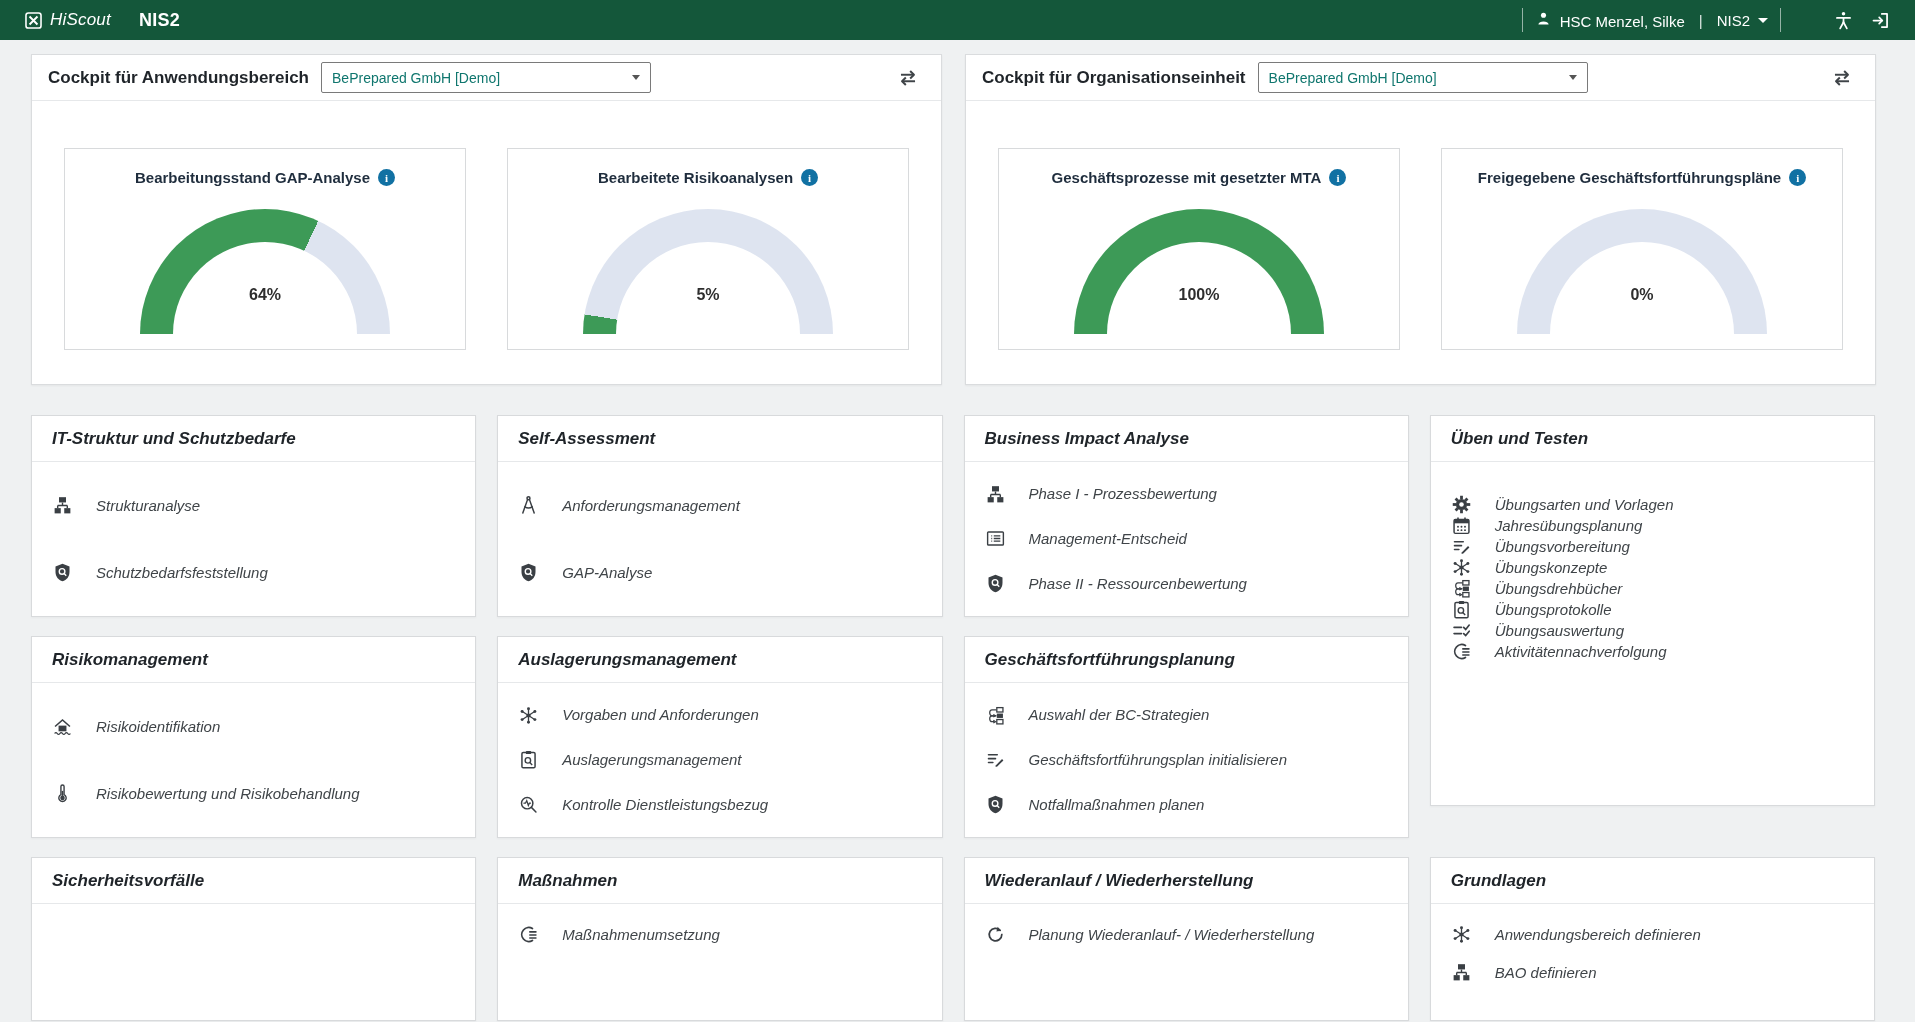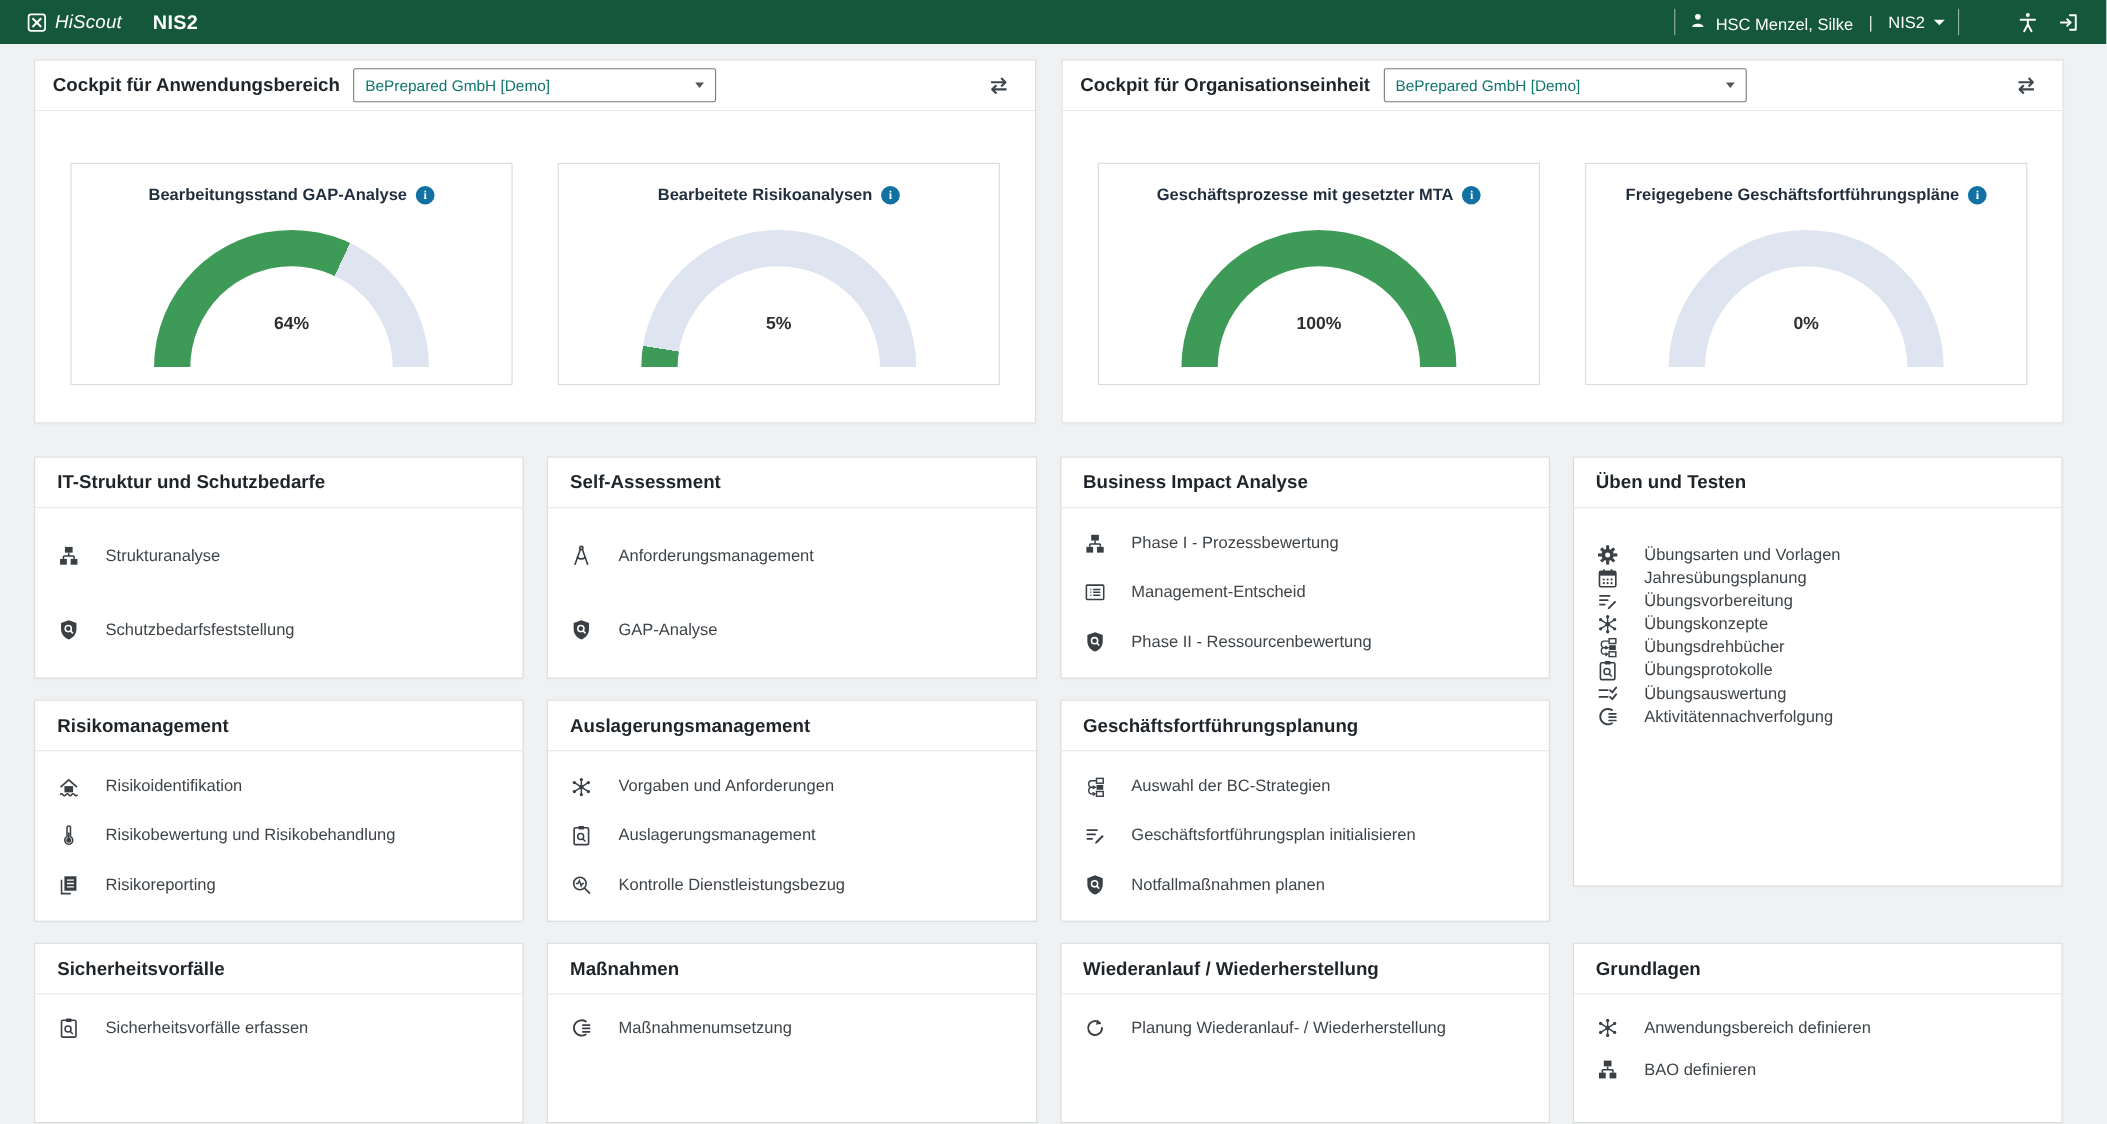--- a/index.html
+++ b/index.html
@@ -52,20 +52,21 @@
   }
   .gauge { position:absolute; left:50%; transform:translateX(-50%); bottom:15px; width:250px; height:125px; }
   .gauge-arc { position:absolute; inset:0; border-radius:250px 250px 0 0; }
   .gauge-hole { position:absolute; left:33px; bottom:0; width:184px; height:92px; border-radius:184px 184px 0 0; background:#fff; }
   .gauge-value { position:absolute; width:100%; text-align:center; bottom:30px; font-size:16px; font-weight:bold; color:#2E2E2E; }
   
   .cards {
     display:grid; grid-template-columns:repeat(4,1fr);
     grid-template-rows:202px 202px 164px; gap:19px 21px;
     margin:30px 40px 0 31px;
+    font-style:italic;
   }
   .card { background:#fff; border:1px solid #D8DADC; box-shadow:0 1px 2px rgba(0,0,0,.04); display:flex; flex-direction:column; }
   .card.tall { grid-row:span 2; height:391px; align-self:start;gap:24px; }
   .card-header { height:46px; display:flex; align-items:center; padding:0 20px; font-size:17px; font-weight:bold; color:#1F2429; border-bottom:1px solid #E6E8EA; }
   .card-body { flex:1; display:flex; flex-direction:column; justify-content:space-around; padding:10px 20px; }
   .card.tall .card-body { justify-content:flex-start; padding:8px 20px; }
   .card.compact .card-body { justify-content:flex-start; padding:20px 20px 0 20px; gap:17px; }
   .card-item { display:flex; align-items:center; gap:23px; font-size:15px; color:#3F4448; cursor:pointer; line-height:20px; }
   .item-icon { width:21px; height:21px; flex:0 0 auto; display:flex; align-items:center; justify-content:center; }
   .item-icon svg { width:21px; height:21px; display:block; }
@@ -446,30 +447,20 @@
     <span class="item-icon">
             <svg viewBox="0 0 24 24">
               <path d="M10.2 4 a1.8 1.8 0 0 1 3.6 0 V13.2 a4.2 4.2 0 1 1 -3.6 0 Z" fill="none" stroke="#3A3F44" stroke-width="1.6"></path>
               <circle cx="12" cy="17" r="2.6" fill="#3A3F44"></circle>
               <path d="M12 14.8 V9" stroke="#3A3F44" stroke-width="1.8"></path>
             </svg>
           </span>
     <span class="item-label">Risikobewertung und Risikobehandlung</span>
   </div>
 
-  <div class="card-item">
-    <span class="item-icon">
-            <svg viewBox="0 0 24 24" fill="none" stroke="#3A3F44" stroke-width="1.6">
-              <path d="M4.5 6.5 V21 H14"></path>
-              <rect x="7.5" y="3" width="12.5" height="15" fill="#3A3F44" stroke="none"></rect>
-              <path d="M10.2 7 H17.3 M10.2 10.5 H17.3 M10.2 14 H17.3" stroke="#fff" stroke-width="1.4"></path>
-            </svg>
-          </span>
-    <span class="item-label">Risikoreporting</span>
-  </div>
 </div>
   </div>
 
   <div class="card">
     <div class="card-header">Auslagerungsmanagement</div>
     <div class="card-body">
   <div class="card-item">
     <span class="item-icon">
             <svg viewBox="0 0 24 24">
               <g stroke="#3A3F44" stroke-width="1.5">
@@ -548,33 +539,20 @@
               <path d="M13.8 13.2 L16.3 15.8" stroke="#fff" stroke-width="1.6"></path>
             </svg>
           </span>
     <span class="item-label">Notfallmaßnahmen planen</span>
   </div>
 </div>
   </div>
 
   <div class="card compact">
     <div class="card-header">Sicherheitsvorfälle</div>
-    <div class="card-body">
-  <div class="card-item">
-    <span class="item-icon">
-            <svg viewBox="0 0 24 24">
-              <rect x="4.5" y="4" width="15" height="17.5" rx="1.5" fill="none" stroke="#3A3F44" stroke-width="1.7"></rect>
-              <rect x="9" y="2.2" width="6" height="3.6" rx="1" fill="#3A3F44"></rect>
-              <circle cx="11.3" cy="13" r="3.1" fill="none" stroke="#3A3F44" stroke-width="1.6"></circle>
-              <path d="M13.5 15.4 L16.2 18.2" stroke="#3A3F44" stroke-width="1.6"></path>
-            </svg>
-          </span>
-    <span class="item-label">Sicherheitsvorfälle erfassen</span>
-  </div>
-</div>
   </div>
 
   <div class="card compact">
     <div class="card-header">Maßnahmen</div>
     <div class="card-body">
   <div class="card-item">
     <span class="item-icon">
             <svg viewBox="0 0 24 24" fill="none" stroke="#3A3F44" stroke-width="2" stroke-linecap="round">
               <path d="M16.5 5.2 A8 8 0 1 0 16.5 18.8"></path>
               <path d="M13.5 9 H20.5 M13.5 12.5 H20.5 M13.5 16 H20.5" stroke-width="1.8"></path>

